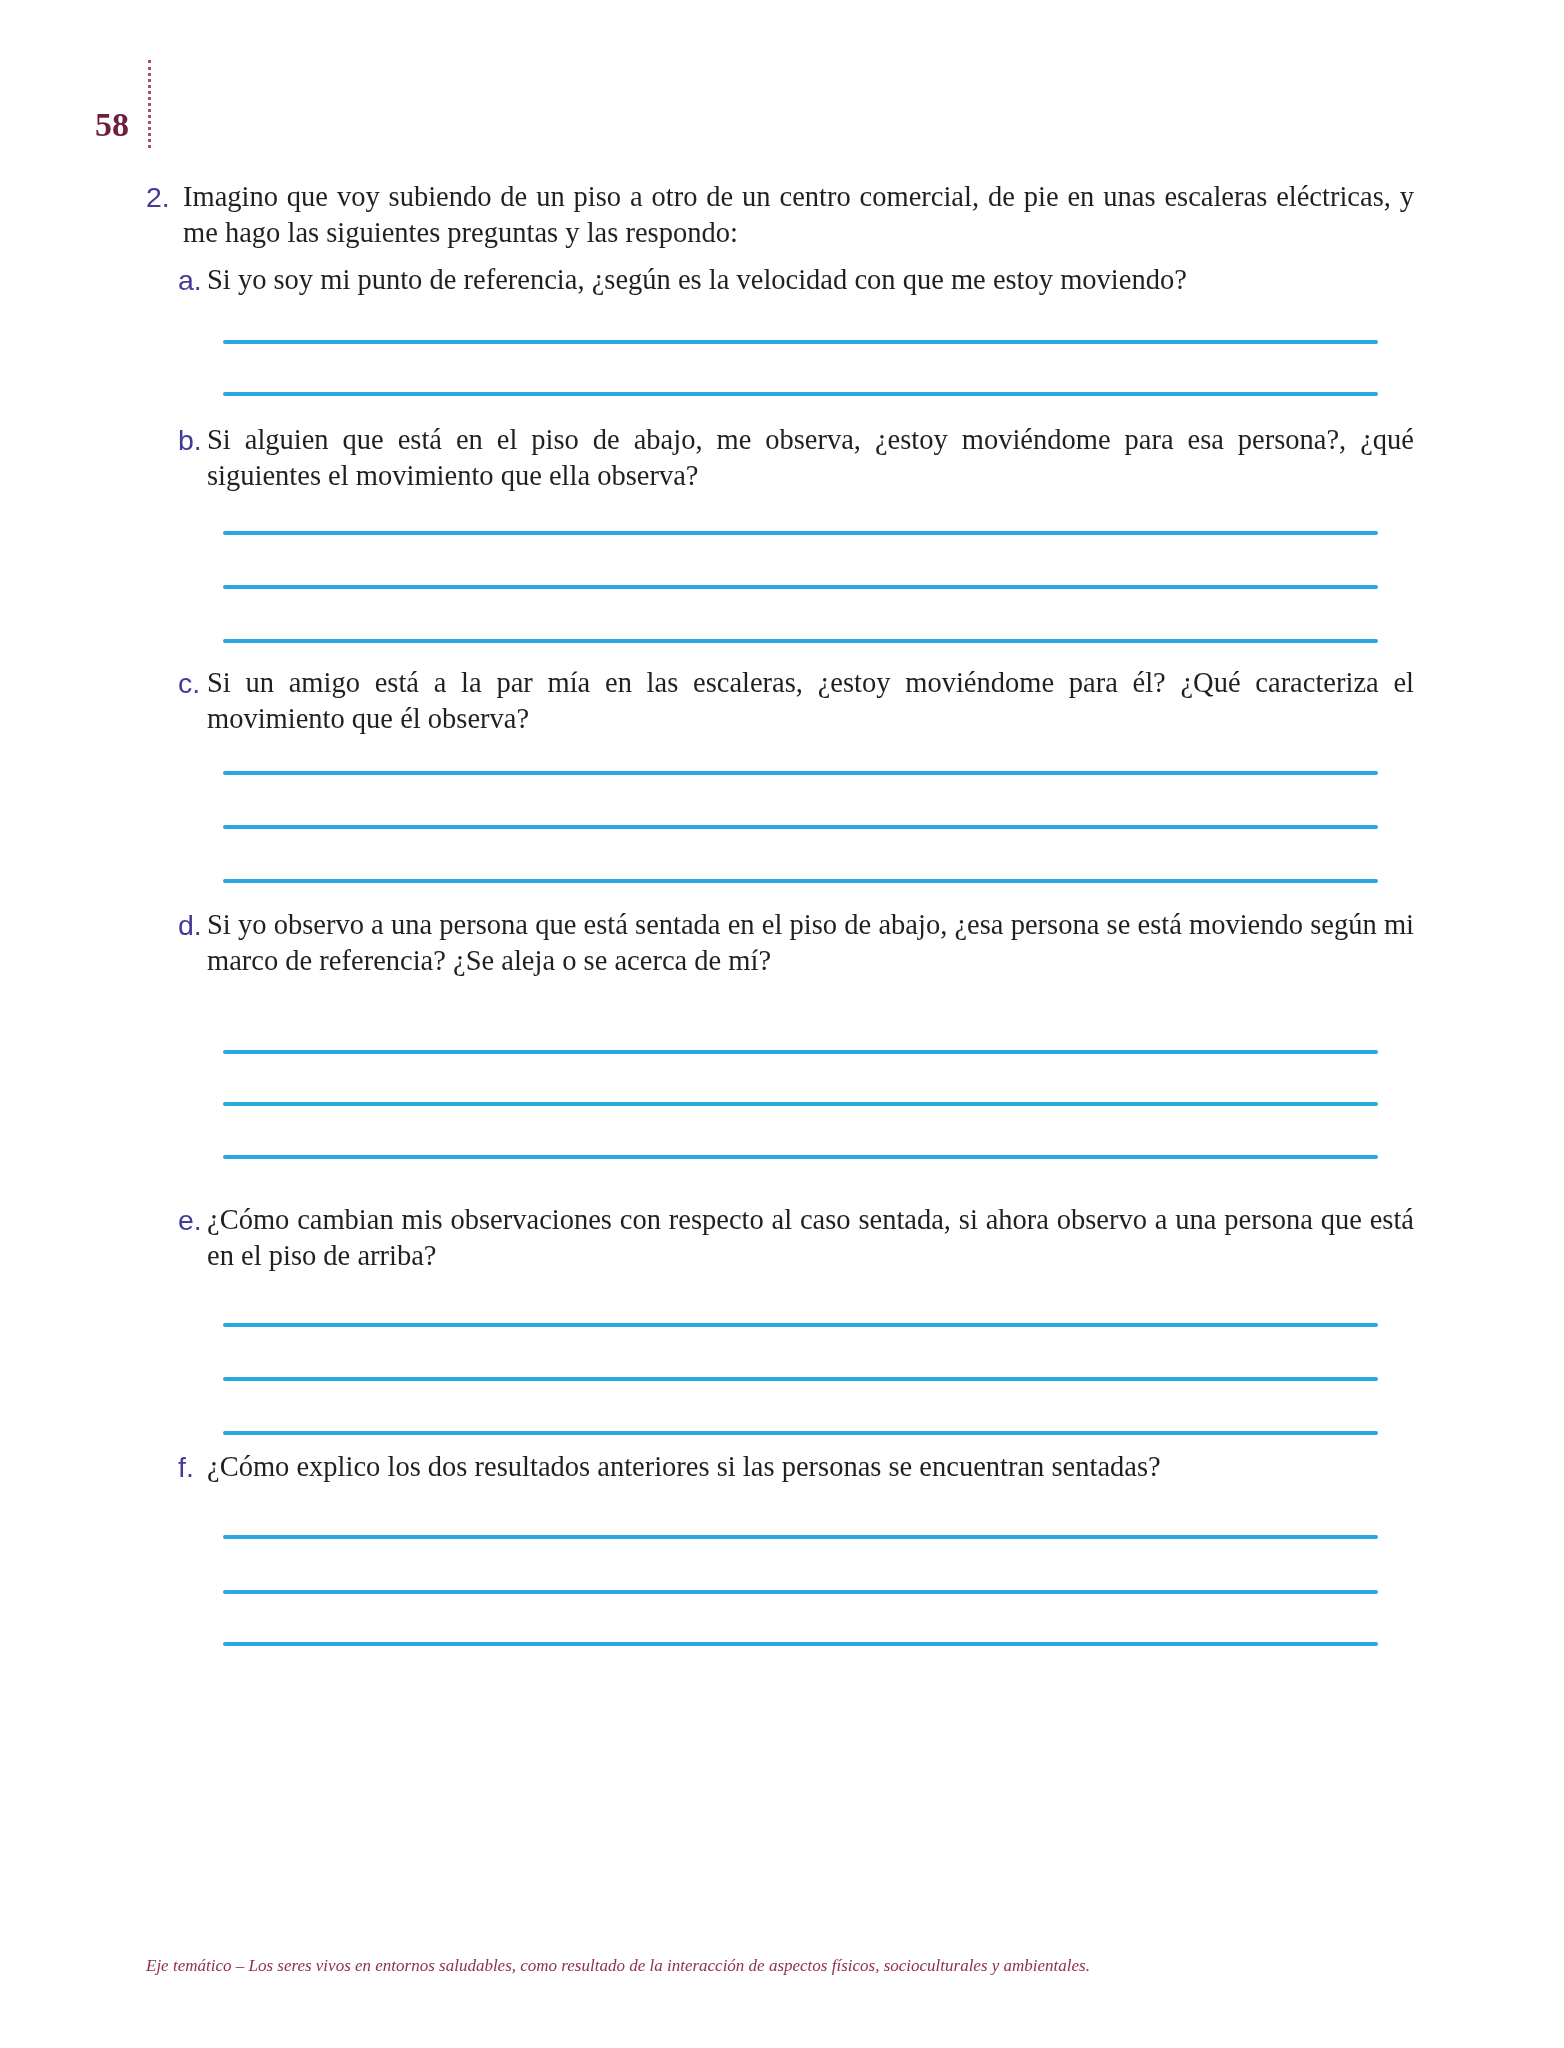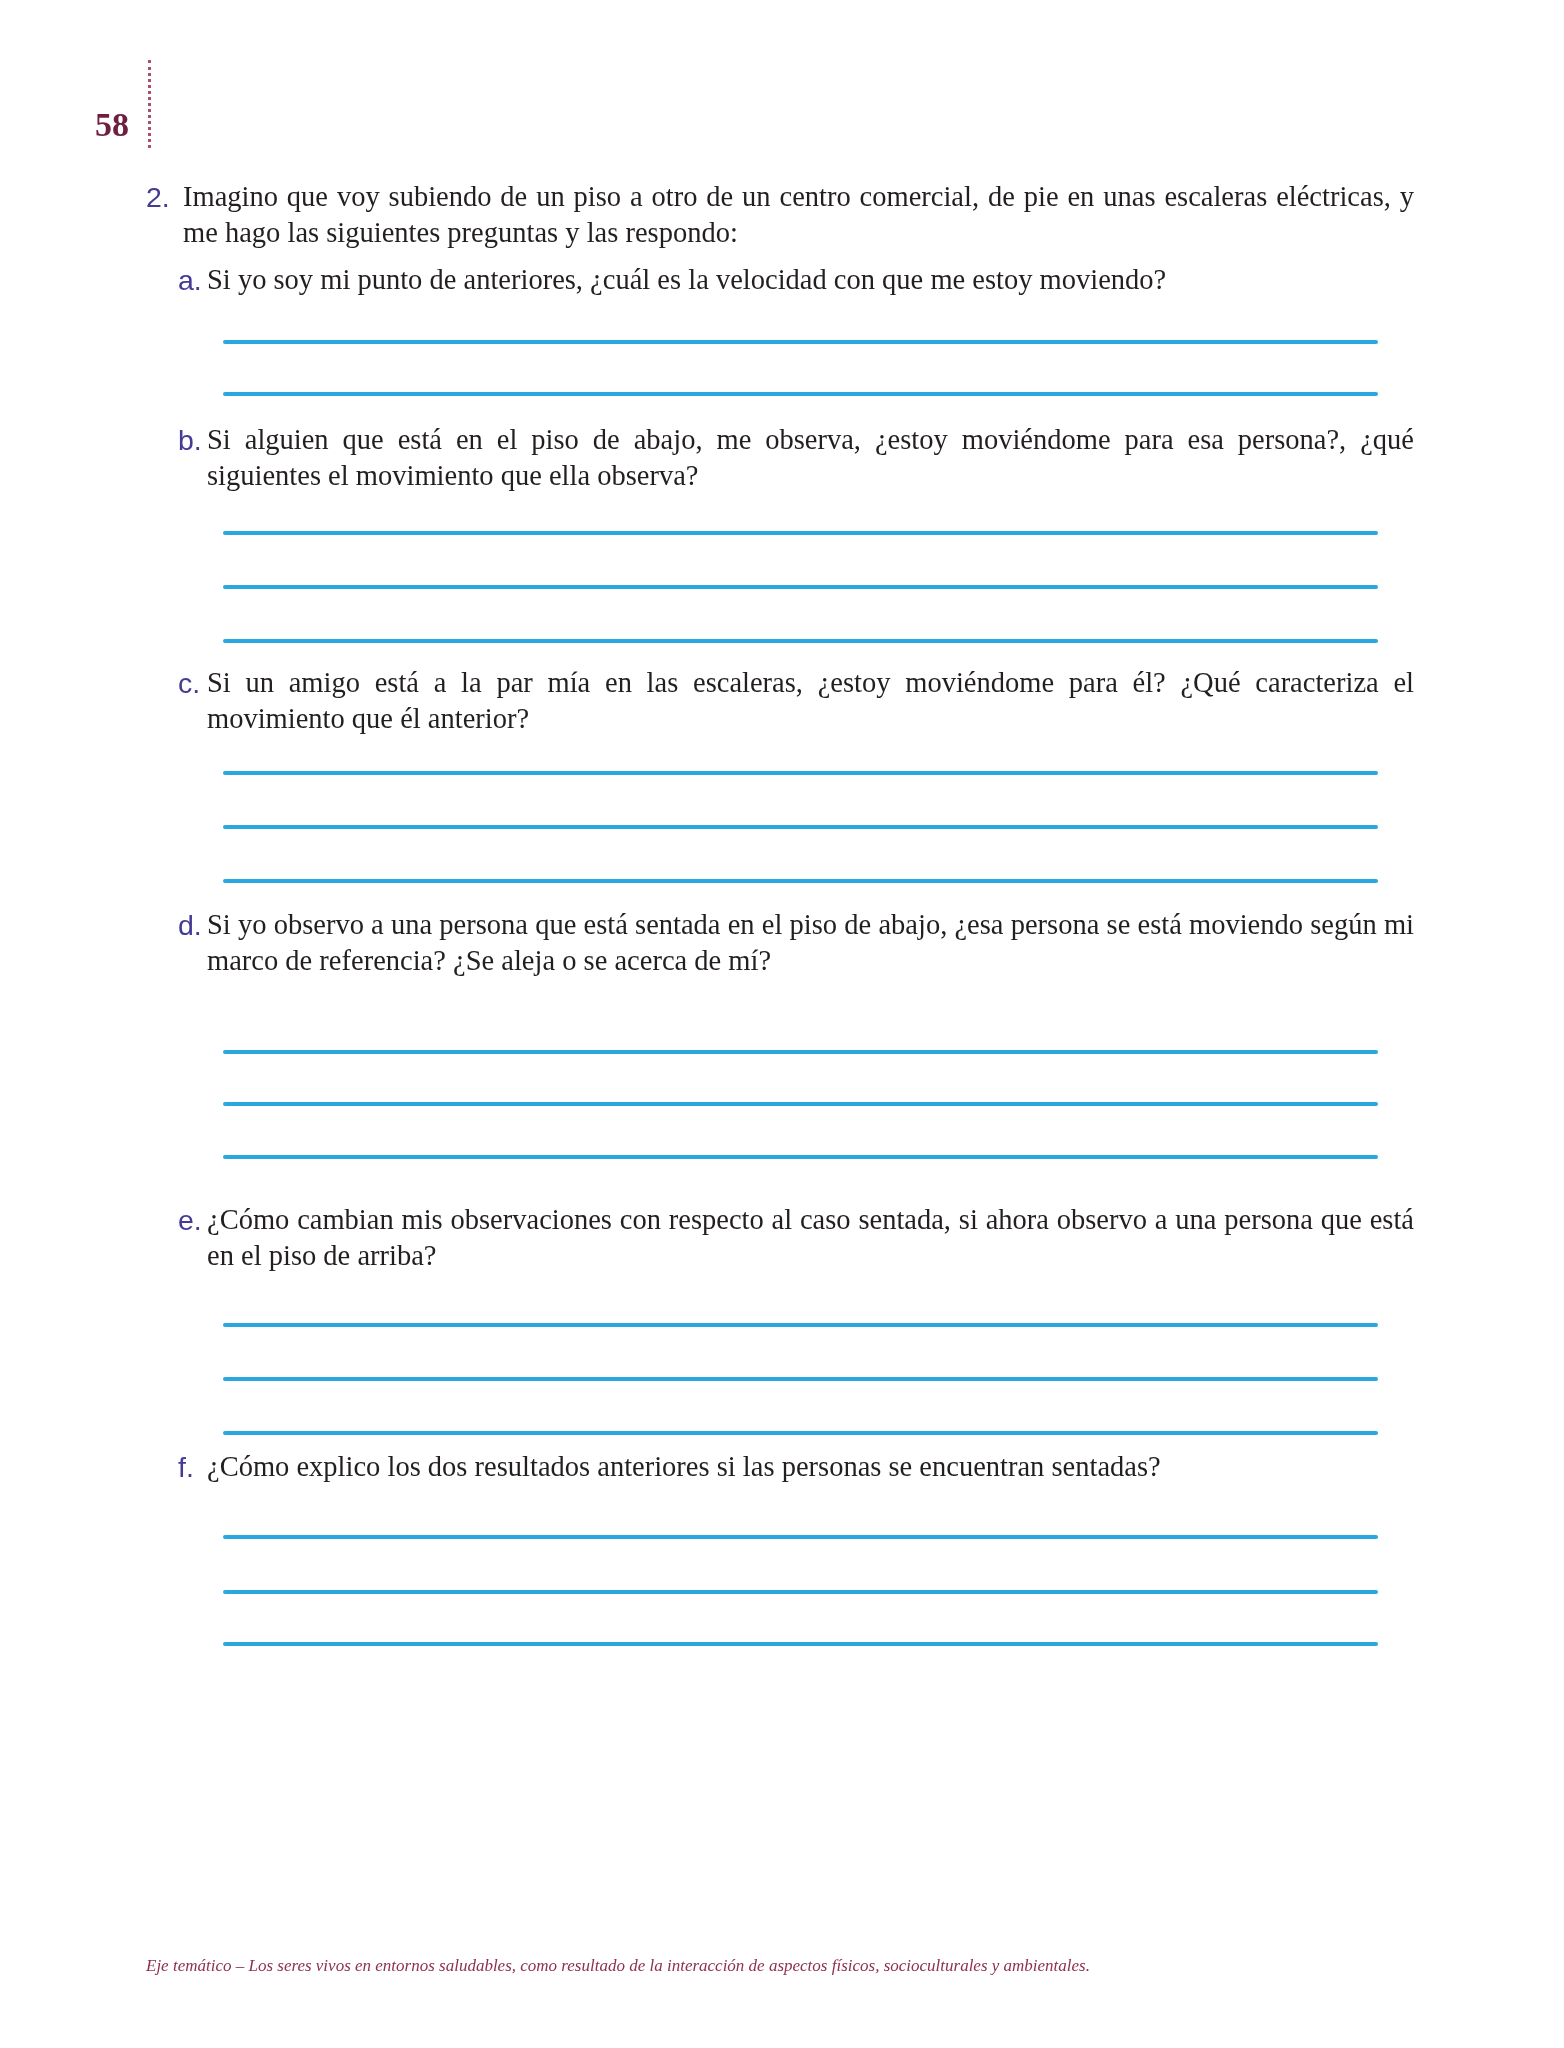--- a/index.html
+++ b/index.html
@@ -90,36 +90,36 @@
   <div class="page-num">58</div>
   <div class="dotted-rule"></div>
 
   <div class="prompt">
     <span class="p-label">2.</span>
     <div class="p-text">Imagino que voy subiendo de un piso a otro de un centro comercial, de pie en unas escaleras eléctricas, y me hago las siguientes preguntas y las respondo:</div>
   </div>
 
   <div class="question q-a">
     <span class="q-label">a.</span>
-    <div class="q-text">Si yo soy mi punto de anteriores, ¿cuál es la velocidad con que me estoy moviendo?</div>
+    <div class="q-text">Si yo soy mi punto de referencia, ¿según es la velocidad con que me estoy moviendo?</div>
   </div>
   <div class="rule r-a1"></div>
   <div class="rule r-a2"></div>
 
   <div class="question q-b">
     <span class="q-label">b.</span>
     <div class="q-text">Si alguien que está en el piso de abajo, me observa, ¿estoy moviéndome para esa persona?, ¿qué siguientes el movimiento que ella observa?</div>
   </div>
   <div class="rule r-b1"></div>
   <div class="rule r-b2"></div>
   <div class="rule r-b3"></div>
 
   <div class="question q-c">
     <span class="q-label">c.</span>
-    <div class="q-text">Si un amigo está a la par mía en las escaleras, ¿estoy moviéndome para él? ¿Qué caracteriza el movimiento que él anterior?</div>
+    <div class="q-text">Si un amigo está a la par mía en las escaleras, ¿estoy moviéndome para él? ¿Qué caracteriza el movimiento que él observa?</div>
   </div>
   <div class="rule r-c1"></div>
   <div class="rule r-c2"></div>
   <div class="rule r-c3"></div>
 
   <div class="question q-d">
     <span class="q-label">d.</span>
     <div class="q-text">Si yo observo a una persona que está sentada en el piso de abajo, ¿esa persona se está moviendo según mi marco de referencia? ¿Se aleja o se acerca de mí?</div>
   </div>
   <div class="rule r-d1"></div>

